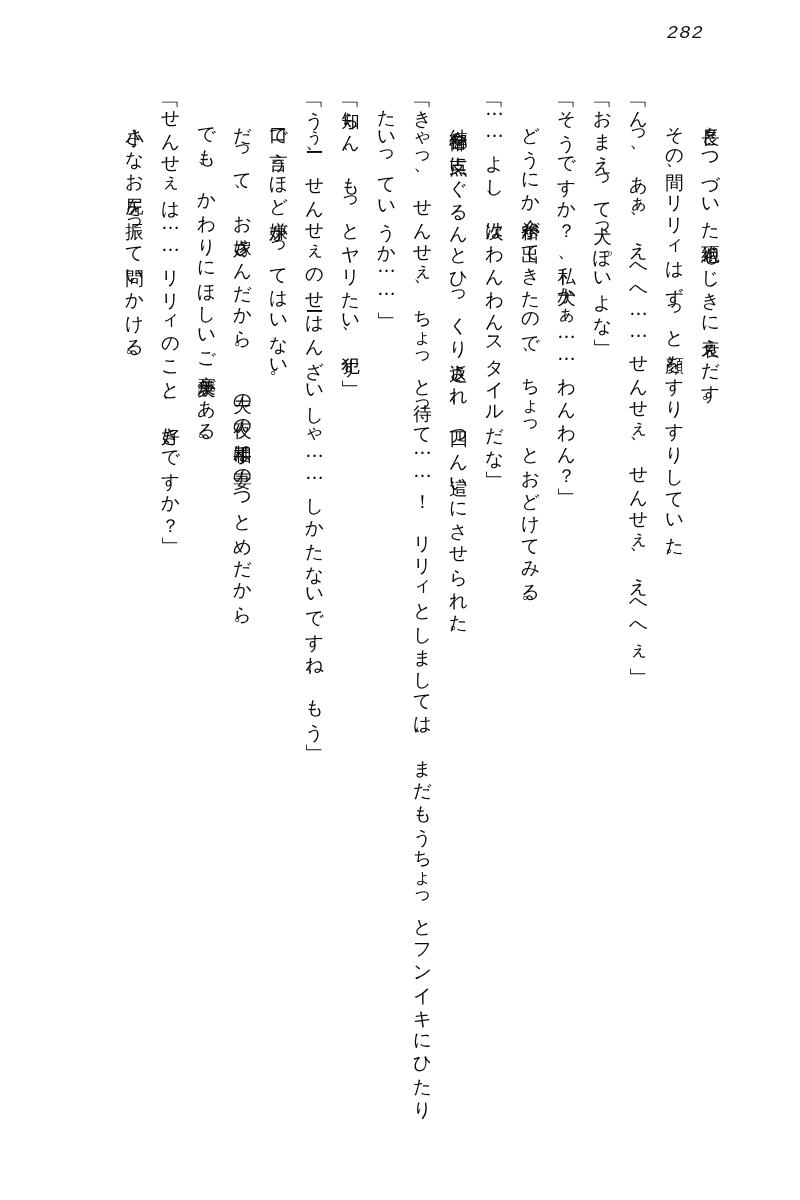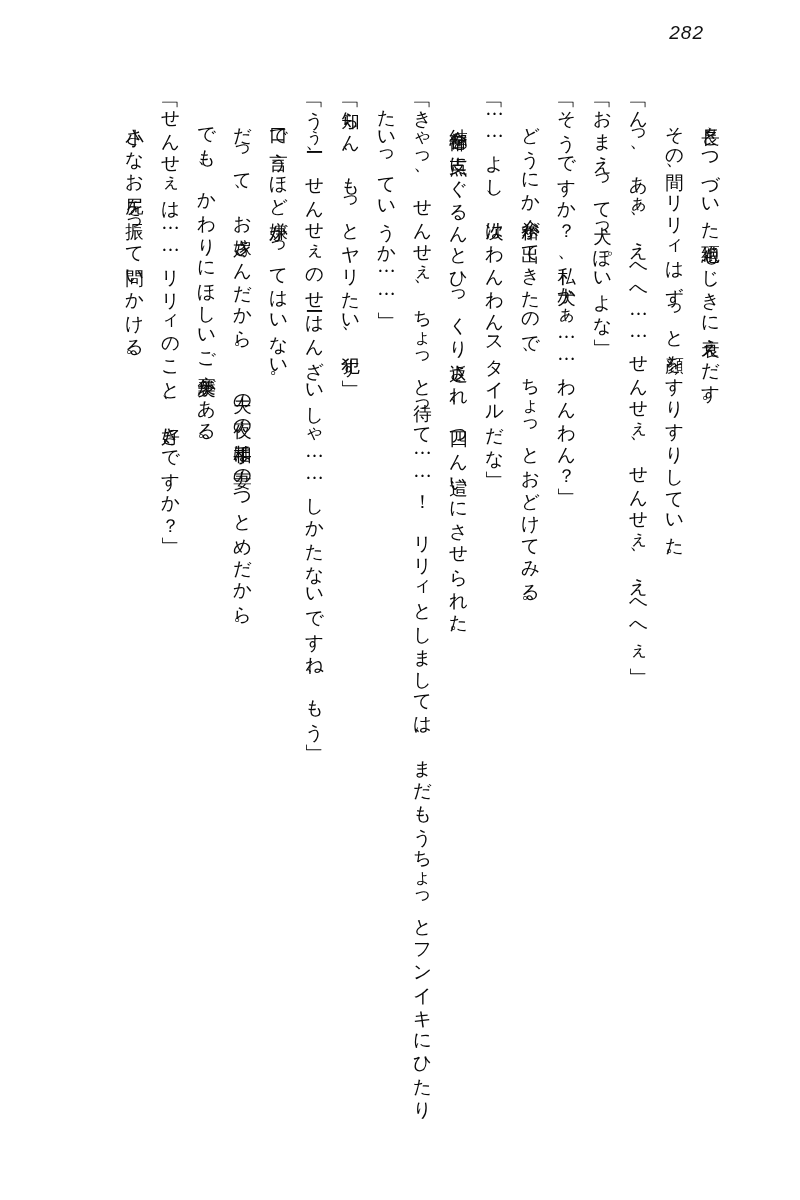--- a/index.html
+++ b/index.html
@@ -19,21 +19,21 @@
     position: absolute;
     top: 0; left: 0;
     width: 800px;
     height: 1200px;
     background: #ffffff;
   }
   .page-number {
     position: absolute;
     top: 22px;
     right: 96px;
-    font-family: Liberation Sans, sans-serif;
+    font-family: Liberation Mono, monospace;
     font-style: italic;
     font-size: 19px;
     letter-spacing: 1px;
     color: #111111;
   }
   .text-body {
     position: absolute;
     top: 96px;
     left: 56px;
     width: 672px;

